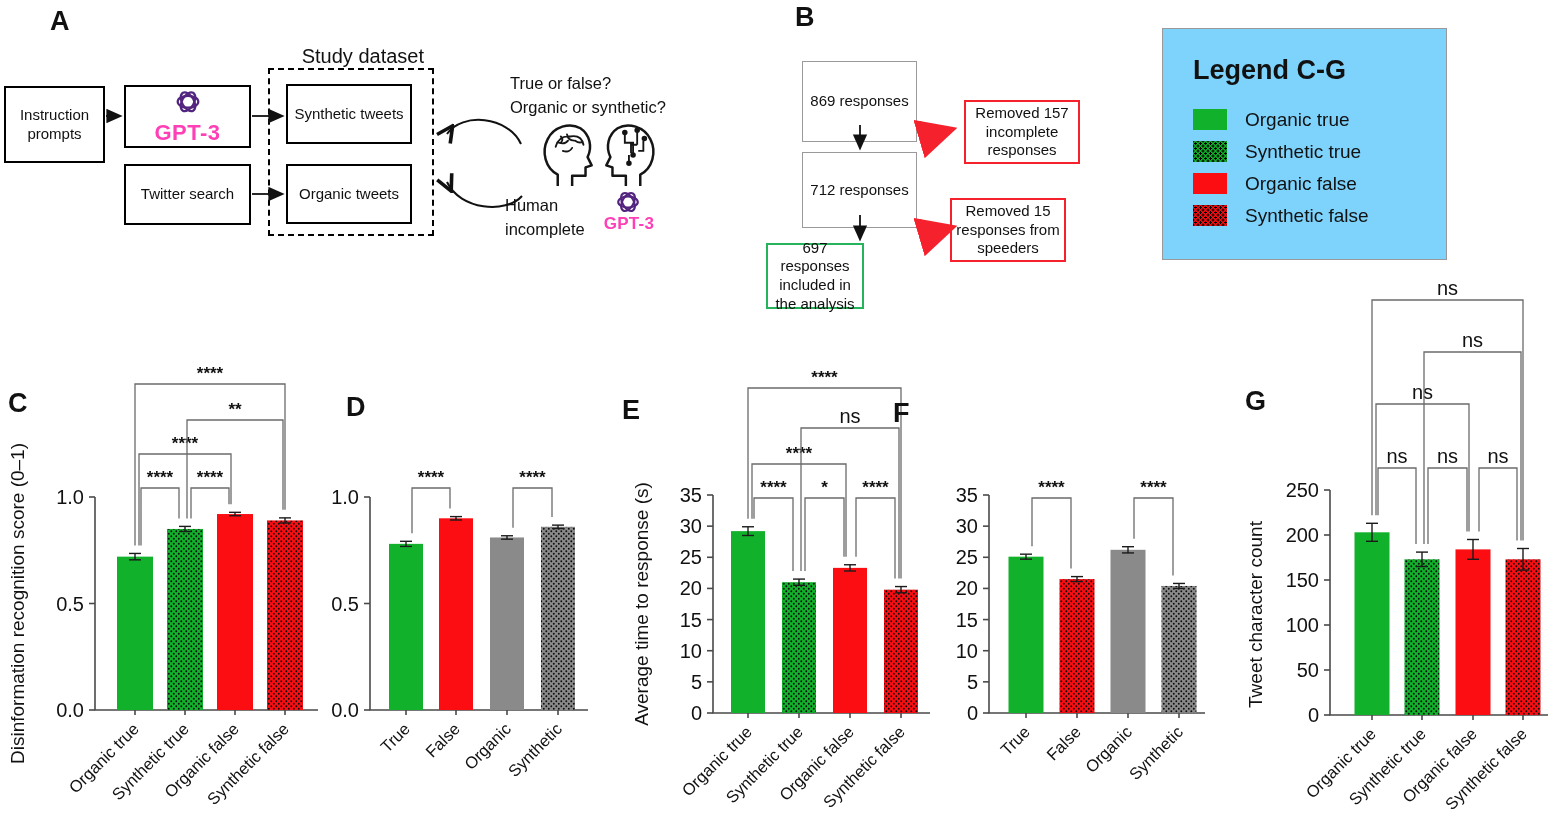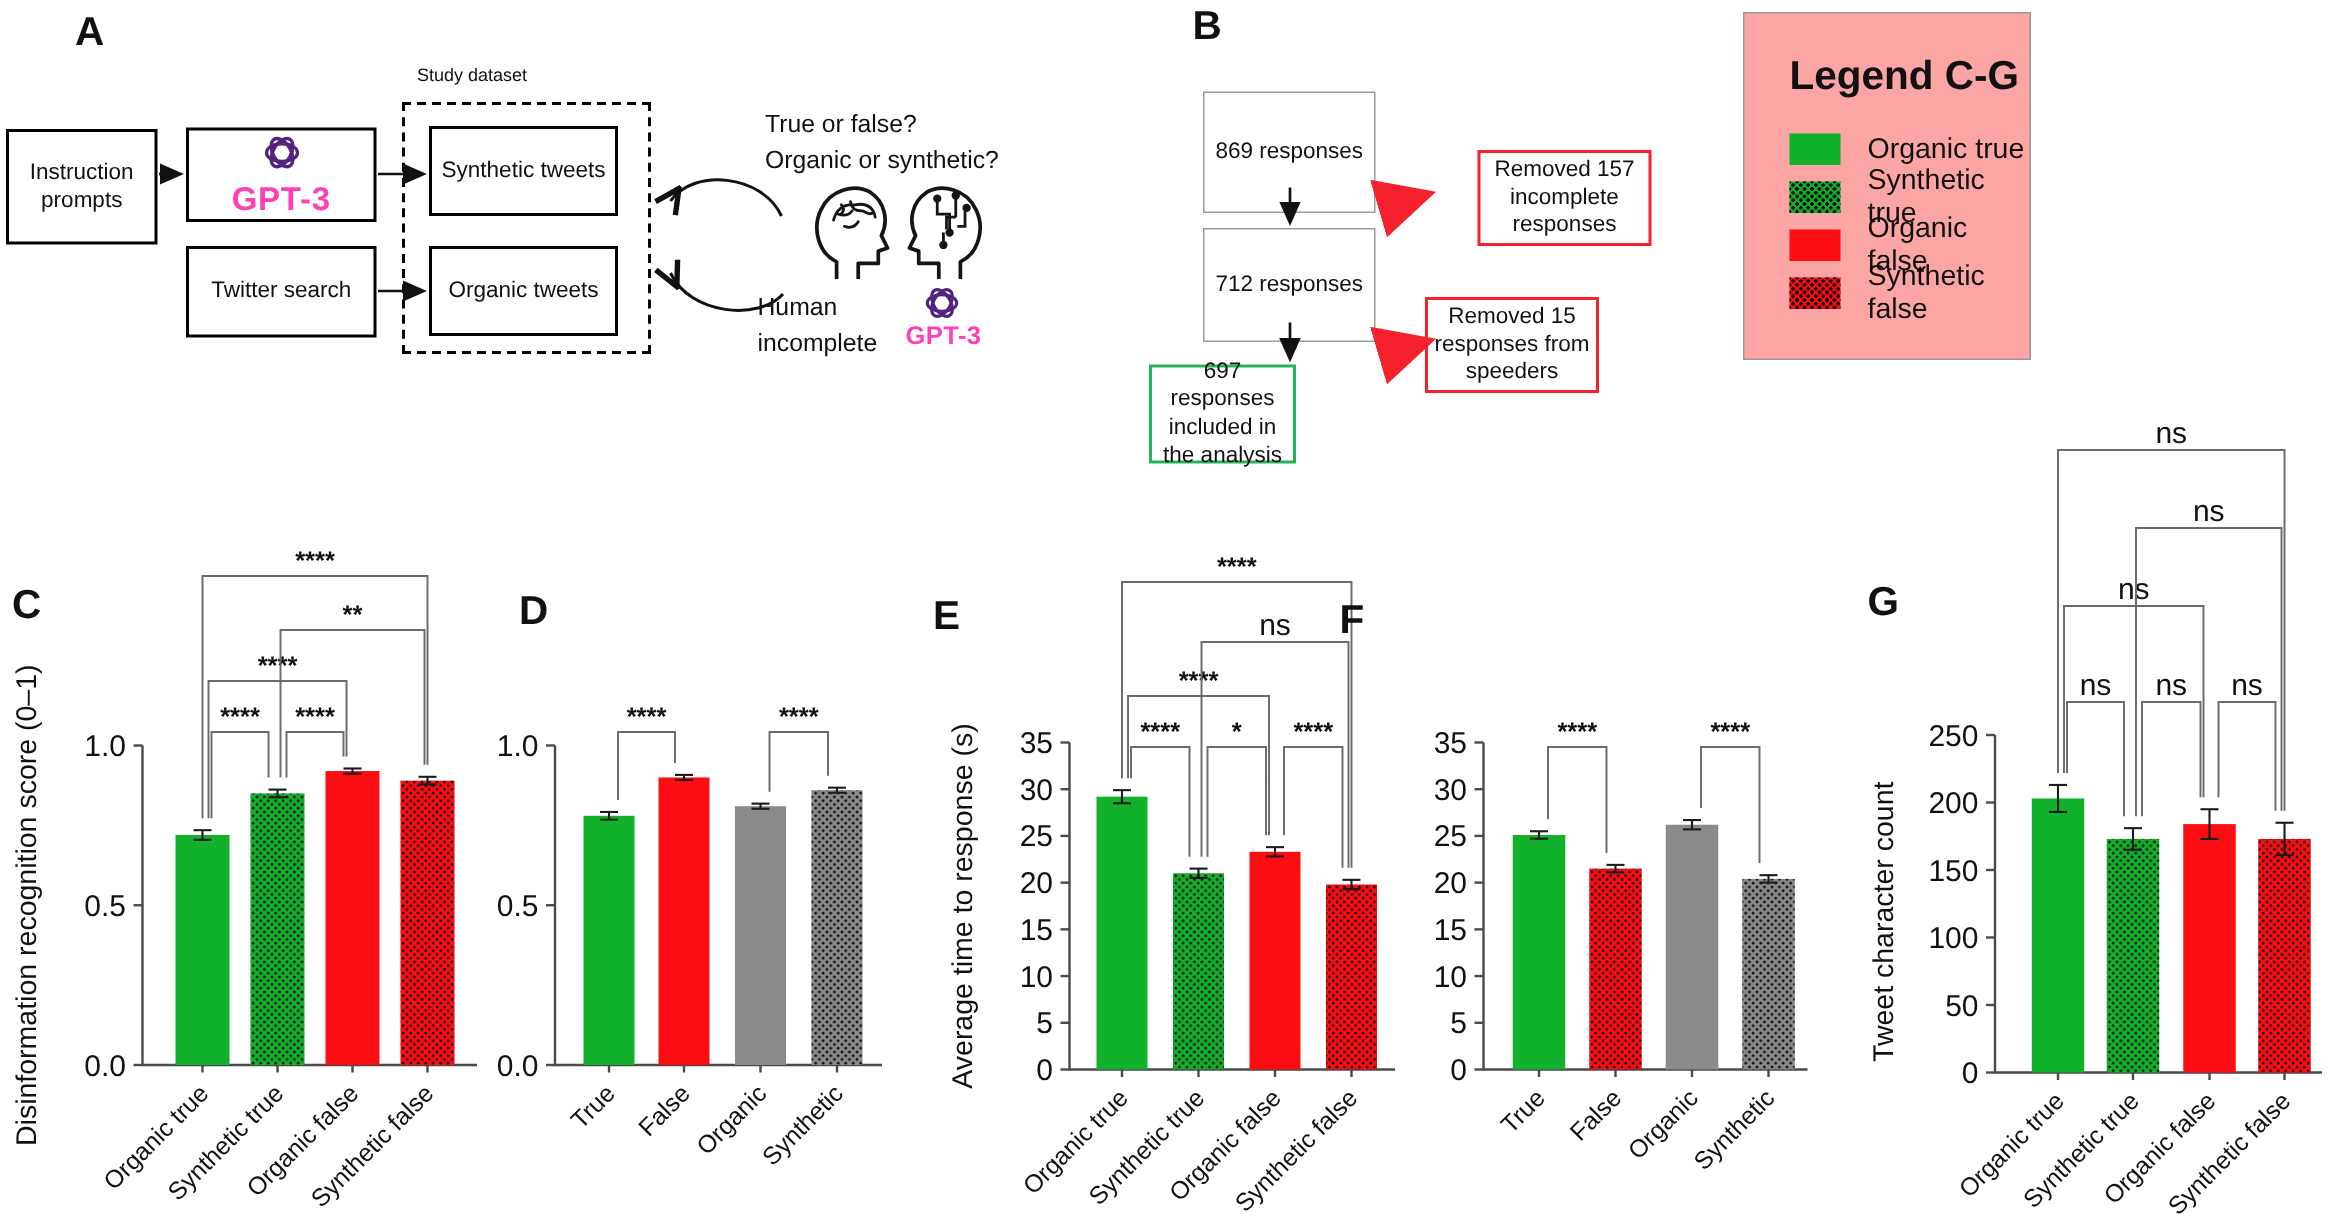--- a/index.html
+++ b/index.html
@@ -5,28 +5,28 @@
   html,body{margin:0;padding:0;background:#fff}
   #stage{position:relative;width:1560px;height:820px;background:#fff;overflow:hidden;
          font-family:"Liberation Sans",sans-serif;color:#111}
   .pl{position:absolute;font-size:27px;font-weight:bold;color:#111}
   .box{position:absolute;border:2px solid #000;background:#fff;display:flex;flex-direction:column;
        align-items:center;justify-content:center;text-align:center;font-size:15px;line-height:1.25;box-sizing:border-box}
   .box.gray{border:1.5px solid var(--flow-gray)}
   .box.redb{border:2px solid var(--flow-red)}
   .box.greenb{border:2px solid var(--flow-green)}
   .dashed{position:absolute;border:2px dashed #000;box-sizing:border-box;background:transparent}
-  .caption{position:absolute;font-size:12px;text-align:left;line-height:1.3}
+  .caption{position:absolute;font-size:20px;text-align:right;line-height:1.3}
   .q-text{position:absolute;font-size:16.5px;text-align:left;line-height:1.45}
   svg.overlay{position:absolute;left:0;top:0;pointer-events:none}
   .gpt-big{font-size:22px;font-weight:bold;color:var(--pink);letter-spacing:.5px;margin-top:2px}
   .gpt-small{font-size:17px;font-weight:bold;color:var(--pink);letter-spacing:.3px}
   
-  #legend-box{position:absolute;left:1162px;top:8px;width:192px;height:232px;border:1.5px solid #999;
-              background:#fca5a5;box-sizing:border-box;padding:26px 0 0 30px}
+  #legend-box{position:absolute;left:1162px;top:28px;width:285px;height:232px;border:1.5px solid #999;
+              background:#7dd3fc;box-sizing:border-box;padding:26px 0 0 30px}
   #legend-title{font-size:27px;font-weight:bold;margin-bottom:22px}
   .lg-row{display:flex;align-items:center;margin-bottom:9px;height:23px}
   .sw{width:34px;height:21px;margin-right:18px;flex:none}
   .sw.green{background:var(--green)}
   .sw.red{background:var(--red)}
   .sw.green_dot{background-color:var(--green)}
   .sw.red_dot{background-color:var(--red)}
   .sw.green_dot,.sw.red_dot,.sw.gray_dot{
     background-image:radial-gradient(#000 1px,transparent 1.25px),radial-gradient(#000 1px,transparent 1.25px);
     background-size:5px 5px;background-position:0 0,2.5px 2.5px}
@@ -120,21 +120,21 @@
 
   <div class="box gray" style="left:802px;top:61px;width:115px;height:81px">
     <span>869 responses</span>
   </div>
   <div class="box gray" style="left:802px;top:152px;width:115px;height:76px">
     <span>712 responses</span>
   </div>
   <div class="box greenb" style="left:766px;top:243px;width:98px;height:66px;padding:2px">
     <span>697 responses included in the analysis</span>
   </div>
-  <div class="box redb" style="left:985px;top:100px;width:116px;height:64px;padding:2px">
+  <div class="box redb" style="left:964px;top:100px;width:116px;height:64px;padding:2px">
     <span>Removed 157 incomplete responses</span>
   </div>
   <div class="box redb" style="left:950px;top:198px;width:116px;height:64px;padding:2px">
     <span>Removed 15 responses from speeders</span>
   </div>
 
   <div id="legend-box">
     <div id="legend-title">Legend C-G</div>
     <div id="legend-items">
         <div class="lg-row">

